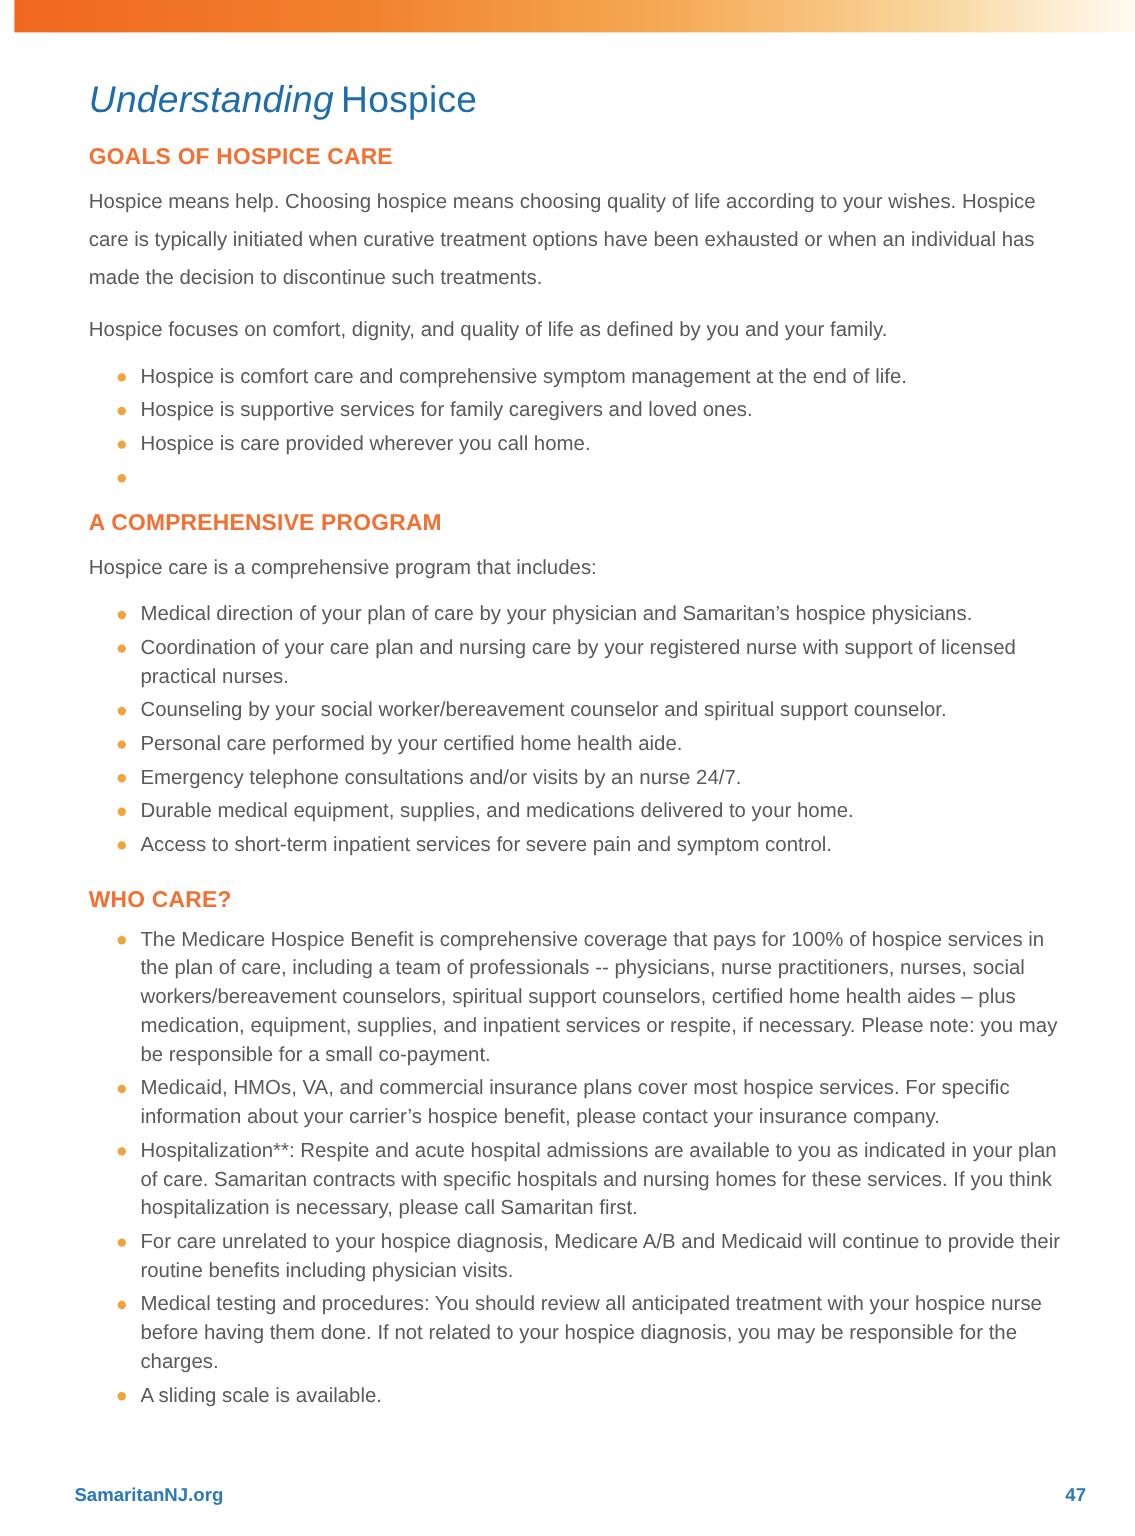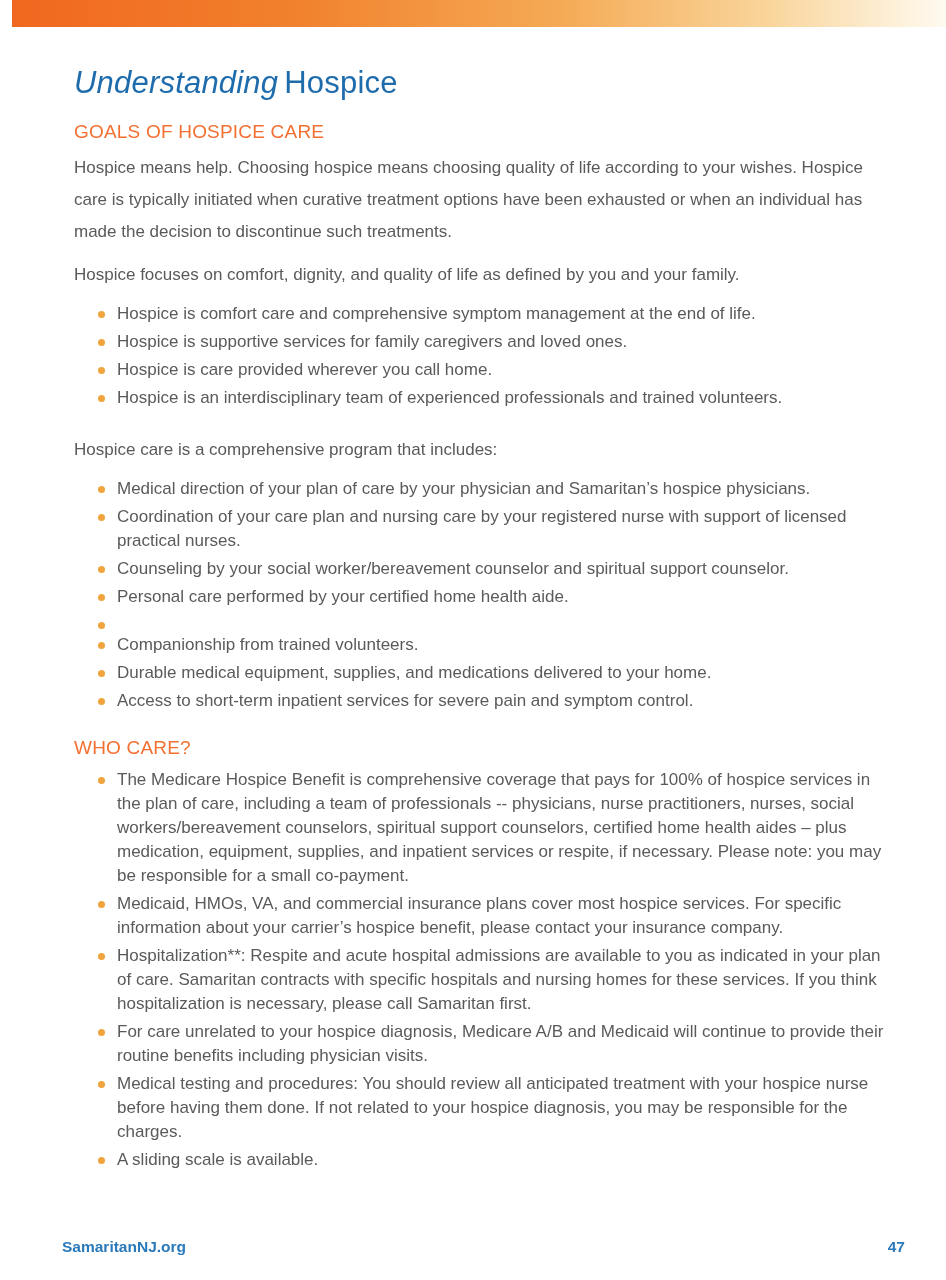--- a/index.html
+++ b/index.html
@@ -29,21 +29,21 @@
     font-weight: 400;
     color: var(--title-color, #1e6cac);
     letter-spacing: 0.2px;
   }
   h1.page-title em { font-style: italic; margin-right: 6px; }
   main { display: block; }
   section { margin: 0 60px 24px 62px; }
   section h2 {
     margin: 0 0 9px 0;
     font-size: 19px;
-    font-weight: 400;
+    font-weight: 700;
     color: var(--heading-color, #f37032);
     letter-spacing: 0.2px;
   }
   section p {
     margin: 0 0 11px 0;
     font-size: 17px;
     line-height: 32px;
     color: var(--body-text-color, #595a5c);
   }
   ul.bullet-list {
@@ -102,49 +102,46 @@
           <li>
             <span class="bullet-dot"></span>
             <span>Hospice is supportive services for family caregivers and loved ones.</span>
           </li>
           <li>
             <span class="bullet-dot"></span>
             <span>Hospice is care provided wherever you call home.</span>
           </li>
           <li>
             <span class="bullet-dot"></span>
-            <span>Hospice is an interdisciplinary team of experienced professionals and trained volunteers.</span>
           </li>
         </ul>
       </section>
       <section>
+        <h2>A COMPREHENSIVE PROGRAM</h2>
         <p>Hospice care is a comprehensive program that includes:</p>
         <ul class="bullet-list">
           <li>
             <span class="bullet-dot"></span>
             <span>Medical direction of your plan of care by your physician and Samaritan’s hospice physicians.</span>
           </li>
           <li>
             <span class="bullet-dot"></span>
             <span>Coordination of your care plan and nursing care by your registered nurse with support of licensed practical nurses.</span>
           </li>
           <li>
             <span class="bullet-dot"></span>
             <span>Counseling by your social worker/bereavement counselor and spiritual support counselor.</span>
           </li>
           <li>
             <span class="bullet-dot"></span>
             <span>Personal care performed by your certified home health aide.</span>
           </li>
           <li>
             <span class="bullet-dot"></span>
-          </li>
-          <li>
-            <span class="bullet-dot"></span>
-            <span>Companionship from trained volunteers.</span>
+            <span>Emergency telephone consultations and/or visits by an nurse 24/7.</span>
           </li>
           <li>
             <span class="bullet-dot"></span>
             <span>Durable medical equipment, supplies, and medications delivered to your home.</span>
           </li>
           <li>
             <span class="bullet-dot"></span>
             <span>Access to short-term inpatient services for severe pain and symptom control.</span>
           </li>
         </ul>

